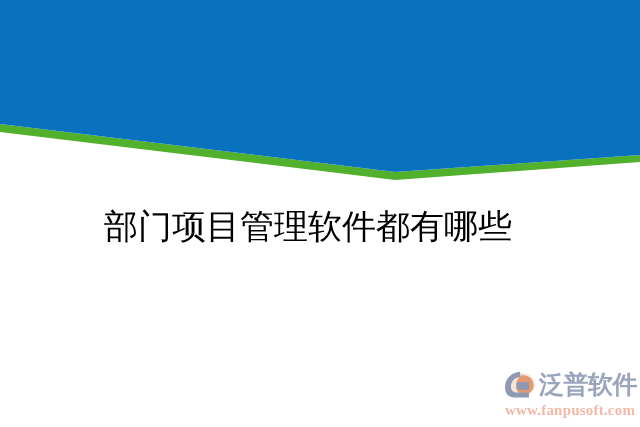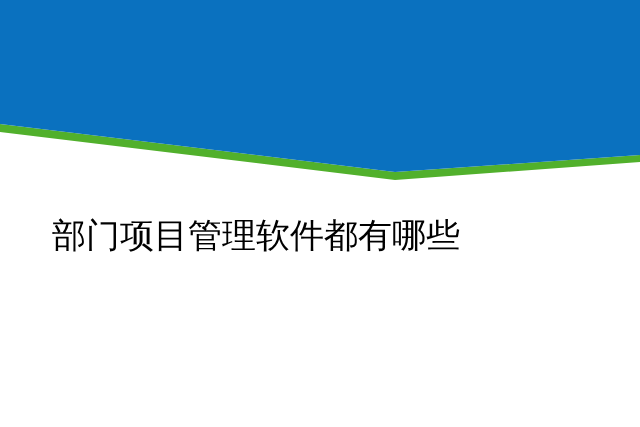--- a/index.html
+++ b/index.html
@@ -35,28 +35,27 @@
     width: 640px;
     height: 185px;
   }
 
   
   #headline {
     position: absolute;
     left: 0;
     top: 205px;
     width: 512px;
-    text-align: center;
+    text-align: right;
     font-family: "Liberation Serif", "DejaVu Serif", serif;
     font-size: 34px;
     line-height: 44px;
     letter-spacing: 0px;
     color: #000000;
     white-space: nowrap;
-    margin-top: 9px;
   }
 
   
   #logo {
     position: absolute;
     left: 505px;
     top: 368px;
     width: 132px;
     height: 56px;
   }
@@ -106,14 +105,32 @@
     <svg viewBox="0 0 640 185" preserveAspectRatio="none">
 
       <polygon points="0,124 395,172 640,155 640,162 395,180 0,132" fill="#51B02C"></polygon>
 
       <polygon points="0,0 640,0 640,155 395,172 0,124" fill="#0A71BF"></polygon>
     </svg>
   </div>
 
   <div id="headline" style="color: rgb(0, 0, 0); font-size: 34px;">部门项目管理软件都有哪些</div>
 
+  <div id="logo">
+    <div id="logo-row">
+      <span id="logo-mark">
+        <svg viewBox="0 0 32 27">
+
+          <path d="M16.5 2 C25 2 30 8 30 14 C30 20 25 25 17 25 L6 25 C2.5 25 1 22 1 18 C1 9 8 2 16.5 2 Z" fill="#F4E6D8"></path>
+
+          <path d="M18 4 C25 4.5 28.5 9.5 28.5 14.5 C28.5 19.5 24.5 23 19 23 C14 23 11 20 11 15.5 C11 9.5 14 5 18 4 Z" fill="#E49A6E"></path>
+
+          <path d="M15 1 C6 1 0 8.5 0 16.5 C0 22.5 3.5 26.5 9 26.5 L24 26.5 L24 21.5 L11.5 21.5 C8 21.5 6 19 6 15.5 C6 10 10 6 15.5 6 Z" fill="#8F99B3"></path>
+
+          <path d="M13 11 L24 11 L24 19 L16 19 C13 19 11.5 17 11.5 14.5 C11.5 13 12 11.8 13 11 Z" fill="#8F99B3"></path>
+        </svg>
+      </span>
+      <span id="logo-name" style="color: rgb(154, 164, 189);">泛普软件</span>
+    </div>
+    <div id="logo-url" style="color: rgb(242, 185, 168);">www.fanpusoft.com</div>
+  </div>
 
 </div>
 
 </body></html>

